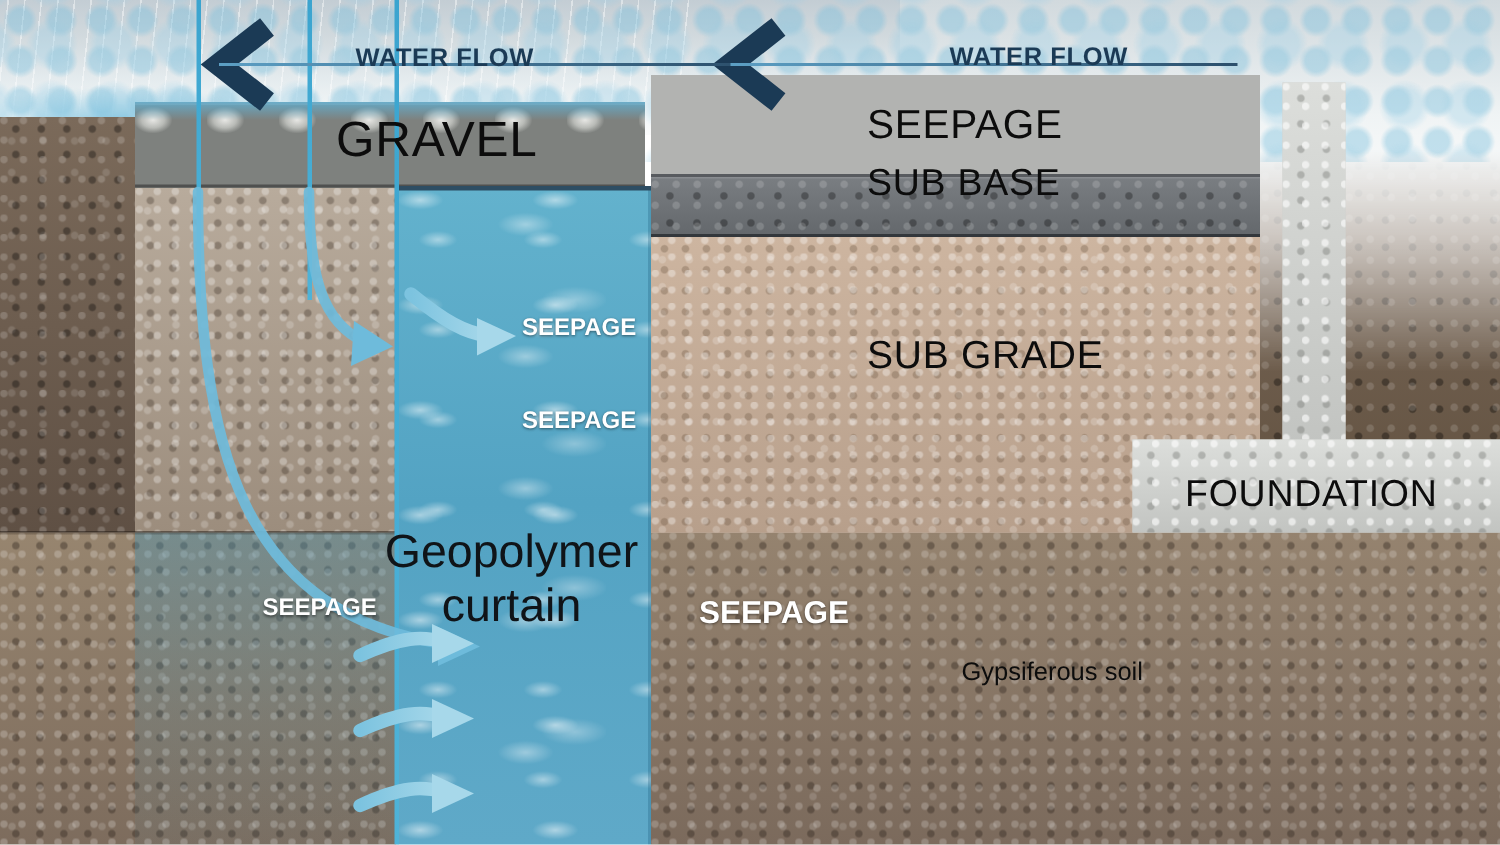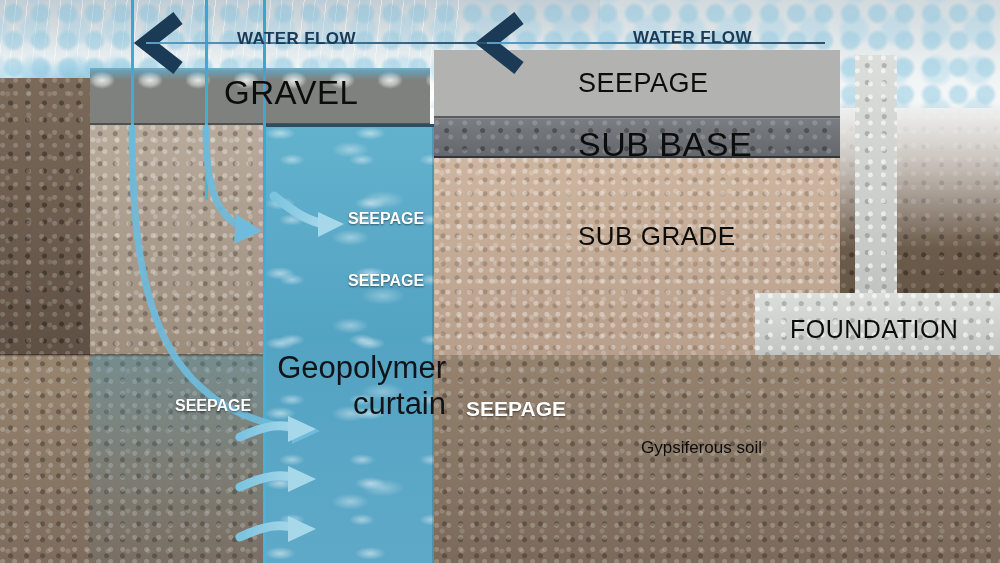--- a/index.html
+++ b/index.html
@@ -198,25 +198,25 @@
   #footing { left:755px; top:293px; width:245px; height:62px; }
 
   
   .lbl { position:absolute; white-space:nowrap; }
   .blk { color:#0c0c0c; font-weight:normal; }
   .wht { color:#ffffff; font-weight:bold; text-shadow:0 1px 2px rgba(0,0,0,.5); }
   .navy { color:#1b3a55; font-weight:bold; }
 
   #lbl-gravel   { left:224px; top:74px;  font-size:33px; letter-spacing:.5px; }
   #lbl-pavement { left:578px; top:68px;  font-size:27px; letter-spacing:.5px; }
-  #lbl-subbase  { left:578px; top:125px; font-size:34px; letter-spacing:.5px; }
+  #lbl-subbase  { left:578px; top:108px; font-size:25px; letter-spacing:.5px; }
   #lbl-subgrade { left:578px; top:221px; font-size:26px; letter-spacing:.5px; }
   #lbl-foundation{left:790px; top:315px; font-size:25px; letter-spacing:.5px; }
   #lbl-gypsum   { left:613px; top:438px; font-size:17px;margin-left:28px; }
-  #lbl-geopoly  { left:276px; top:350px; font-size:31px; font-weight:normal; color:#101418; line-height:36px; text-align:right; width:170px; white-space:normal; }
+  #lbl-geopoly  { left:256px; top:350px; font-size:31px; font-weight:normal; color:#101418; line-height:36px; text-align:center; width:170px; white-space:normal; }
   #lbl-blocked1 { left:456px; top:368px; font-size:21px; }
   #lbl-blocked2 { left:466px; top:397px; font-size:21px; }
   #lbl-seep1    { left:348px; top:210px; font-size:16px; }
   #lbl-seep2    { left:348px; top:272px; font-size:16px; }
   #lbl-seep3    { left:175px; top:397px; font-size:16px; }
   #lbl-wf-left  { left:237px; top:29px;  font-size:17px; letter-spacing:.4px; }
   #lbl-wf-right { left:633px; top:28px;  font-size:17px; letter-spacing:.4px; }
 
   .wf-rule { height:2px; background:linear-gradient(90deg,#5c9fc4,#2c4f6b); }
   #wf-rule-left  { left:146px; top:42px; width:352px; }

